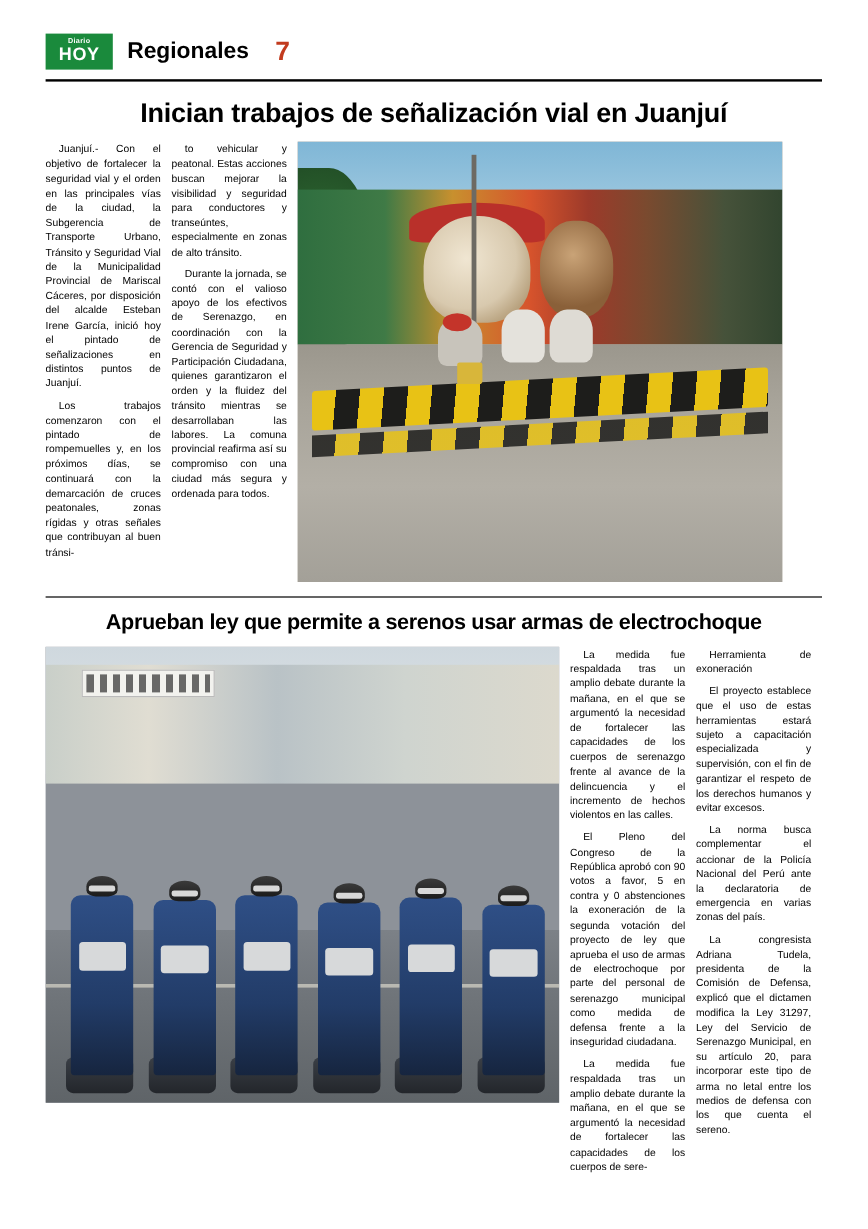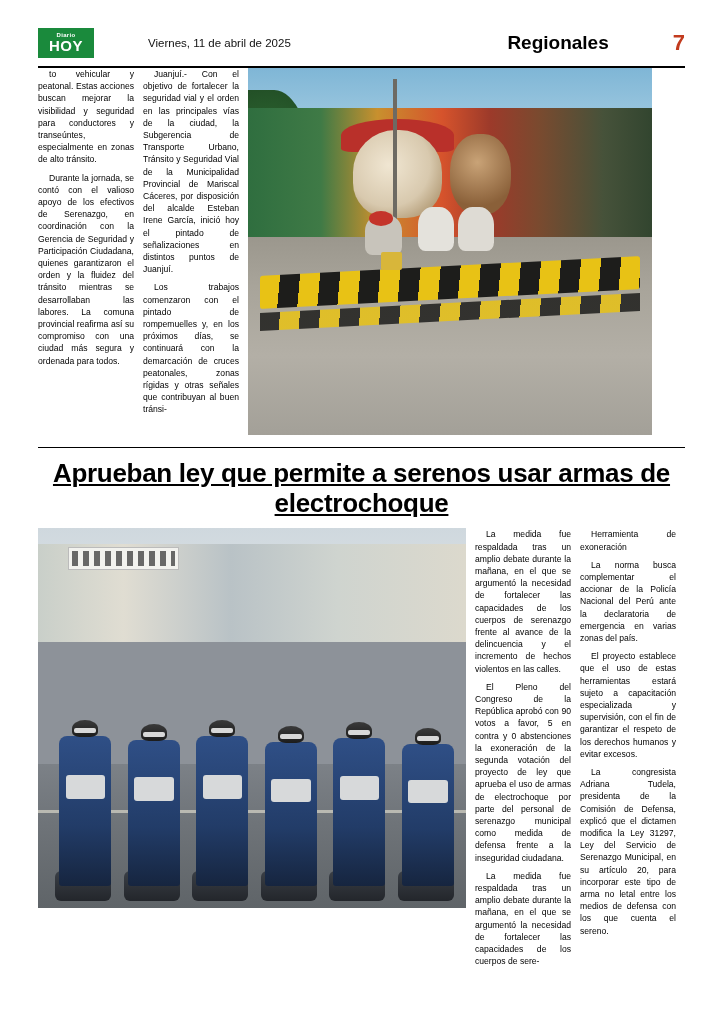--- a/index.html
+++ b/index.html
@@ -21,21 +21,20 @@
     padding: 26px 38px 18px 38px;
   }
 
   
   .masthead {
     display: flex;
     align-items: center;
     border-bottom: 2px solid #000;
     padding-bottom: 7px;
     height: 42px;
-    gap: 42px;
   }
   .logo {
     width: 56px; height: 30px;
     background: #1a8a3c;
     display: flex; flex-direction: column;
     align-items: center; justify-content: center;
     color: #fff;
     line-height: 1;
     margin-right: 12px;
   }
@@ -151,26 +150,25 @@
   .w-red { position:absolute; left: 30%; top: 39%; width: 6%; height: 4%; background:#c4342a; border-radius:50%; }
   .p1-can { position:absolute; left: 33%; top: 50%; width: 5%; height: 5%; background:#d8b63a; border-radius: 2px; }
 
   
   .rule {
     border: 0; border-top: 1.5px solid #000;
     margin: 12px 0 10px 0;
   }
   .headline2 {
     text-align: center;
-    font-size: 26px;
+    font-size: 18px;
     font-weight: bold;
     line-height: 1.16;
     margin: 0 0 10px 0;
     letter-spacing: -0.3px;
-    text-decoration: underline;
   }
   .art2-body { display: flex; gap: 9px; }
   .art2-col { width: 96px; }
 
   
   .photo2 {
     width: 428px;
     height: 380px;
     position: relative;
     overflow: hidden;
@@ -216,34 +214,34 @@
 </head>
 <body>
 
 <div class="page">
 
   <div class="masthead">
     <div class="logo">
       <div class="logo-top">Diario</div>
       <div class="logo-main">HOY</div>
     </div>
-    <div class="date-line">Viernes, 11 de abril de  2025</div>
     <div class="section-name">Regionales</div>
     <div class="page-number">7</div>
   </div>
 
+  <h1 class="headline">Inician trabajos de señalización vial en Juanjuí</h1>
 
   <div class="art2-body">
+    <div class="col art1-col">
+      <p>Juanjuí.- Con el objetivo de fortalecer la seguridad vial y el orden en las principales vías de la ciudad, la Subgerencia de Transporte Urbano, Tránsito y Seguridad Vial de la Municipalidad Provincial de Mariscal Cáceres, por disposición del alcalde Esteban Irene García, inició hoy el pintado de señalizaciones en distintos puntos de Juanjuí.</p>
+      <p>Los trabajos comenzaron con el pintado de rompemuelles y, en los próximos días, se continuará con la demarcación de cruces peatonales, zonas rígidas y otras señales que contribuyan al buen tránsi-</p>
+    </div>
     <div class="col art1-col">
       <p>to vehicular y peatonal. Estas acciones buscan mejorar la visibilidad y seguridad para conductores y transeúntes, especialmente en zonas de alto tránsito.</p>
       <p>Durante la jornada, se contó con el valioso apoyo de los efectivos de Serenazgo, en coordinación con la Gerencia de Seguridad y Participación Ciudadana, quienes garantizaron el orden y la fluidez del tránsito mientras se desarrollaban las labores. La comuna provincial reafirma así su compromiso con una ciudad más segura y ordenada para todos.</p>
-    </div>
-    <div class="col art1-col">
-      <p>Juanjuí.- Con el objetivo de fortalecer la seguridad vial y el orden en las principales vías de la ciudad, la Subgerencia de Transporte Urbano, Tránsito y Seguridad Vial de la Municipalidad Provincial de Mariscal Cáceres, por disposición del alcalde Esteban Irene García, inició hoy el pintado de señalizaciones en distintos puntos de Juanjuí.</p>
-      <p>Los trabajos comenzaron con el pintado de rompemuelles y, en los próximos días, se continuará con la demarcación de cruces peatonales, zonas rígidas y otras señales que contribuyan al buen tránsi-</p>
     </div>
 
     <div class="photo1">
       <div class="p1-sky"></div>
       <div class="p1-veg"></div>
       <div class="p1-wall"></div>
       <div class="p1-mural-hat"></div>
       <div class="p1-mural-face"></div>
       <div class="p1-mural-b"></div>
       <div class="p1-pole"></div>
@@ -304,19 +302,19 @@
       </div>
     </div>
 
     <div class="col art2-col">
       <p>La medida fue respaldada tras un amplio debate durante la mañana, en el que se argumentó la necesidad de fortalecer las capacidades de los cuerpos de serenazgo frente al avance de la delincuencia y el incremento de hechos violentos en las calles.</p>
       <p>El Pleno del Congreso de la República aprobó con 90 votos a favor, 5 en contra y 0 abstenciones la exoneración de la segunda votación del proyecto de ley que aprueba el uso de armas de electrochoque por parte del personal de serenazgo municipal como medida de defensa frente a la inseguridad ciudadana.</p>
       <p>La medida fue respaldada tras un amplio debate durante la mañana, en el que se argumentó la necesidad de fortalecer las capacidades de los cuerpos de sere-</p>
     </div>
     <div class="col art2-col">
       <p>Herramienta de exoneración</p>
+      <p>El proyecto establece que el uso de estas herramientas estará sujeto a capacitación especializada y supervisión, con el fin de garantizar el respeto de los derechos humanos y evitar excesos.</p>
       <p>La norma busca complementar el accionar de la Policía Nacional del Perú ante la declaratoria de emergencia en varias zonas del país.</p>
-      <p>El proyecto establece que el uso de estas herramientas estará sujeto a capacitación especializada y supervisión, con el fin de garantizar el respeto de los derechos humanos y evitar excesos.</p>
       <p>La congresista Adriana Tudela, presidenta de la Comisión de Defensa, explicó que el dictamen modifica la Ley 31297, Ley del Servicio de Serenazgo Municipal, en su artículo 20, para incorporar este tipo de arma no letal entre los medios de defensa con los que cuenta el sereno.</p>
     </div>
   </div>
 
 </div>
 
 </body></html>

